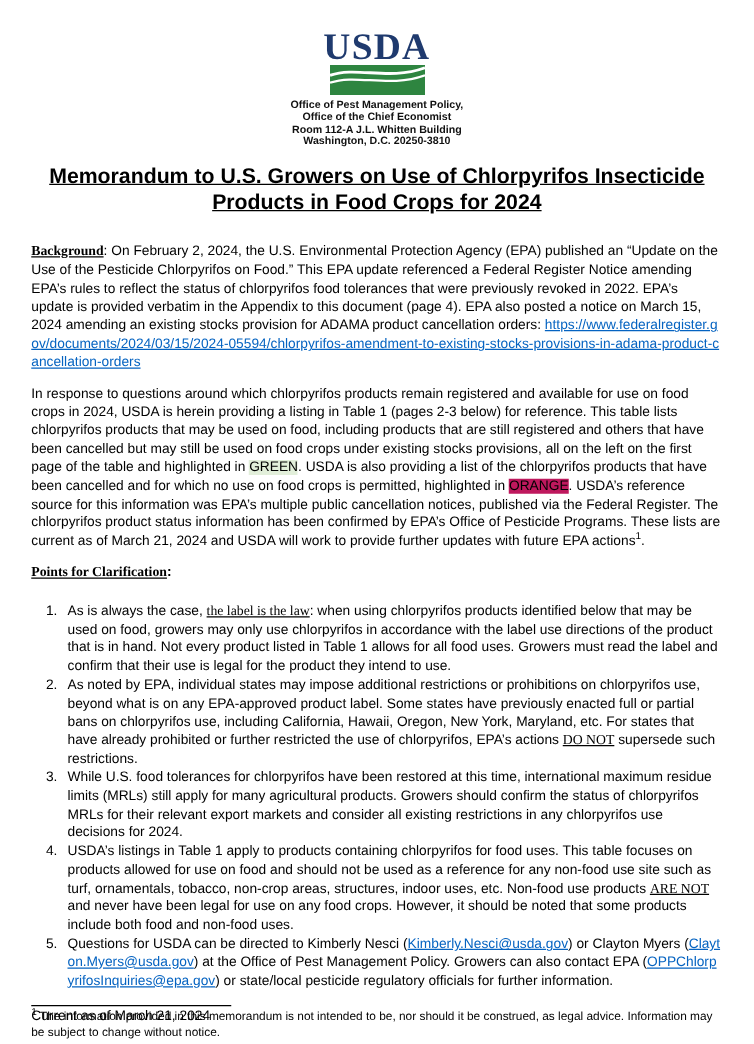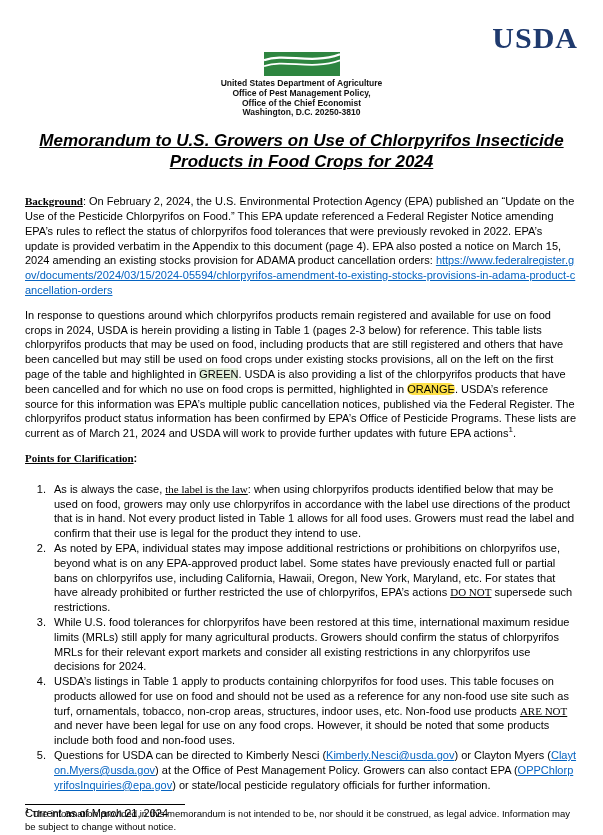--- a/index.html
+++ b/index.html
@@ -7,21 +7,21 @@
   body { font-family: "Liberation Sans", sans-serif; color: #000; }
   .page {
     position: relative;
     width: 603px; height: 835px;
     margin: 0 auto;
     background: #ffffff;
     overflow: hidden;
     padding: 24px 25px 0 25px;
   }
   
-  .logo-block { text-align: right; }
+  .logo-block { text-align: center; }
   .usda-word {
     font-family: "Liberation Serif", serif;
     font-weight: bold;
     font-size: 30px;
     line-height: 28px;
     letter-spacing: 1px;
     color: #1F3A6E;
     display: inline-block;
   }
   .usda-swoosh { display: block; margin: 0 auto; width: 76px; height: 24px; }
@@ -33,33 +33,32 @@
     line-height: 9.8px;
     color: #111;
   }
   
   .doc-title {
     margin-top: 12px;
     text-align: center;
     font-weight: bold;
     font-size: 17px;
     line-height: 21px;
-    font-style: italic;
   }
   .doc-title .tline { text-decoration: underline; }
   
   .body-text { font-size: 11px; line-height: 14.8px; }
   .para { margin-top: 10px; text-align: left; }
   .para-first { margin-top: 22px; }
   .u { text-decoration: underline; font-family: Liberation Serif, serif; }
   .b { font-weight: bold; }
   .i { }
   .link { color: #0563C1; text-decoration: underline; word-break: break-all; cursor: pointer; }
   .hl-green { background: #E2EFDA; }
-  .hl-orange { background: #fde047; border-radius: 6px; }
+  .hl-orange { background: #be185d; }
   sup.fn-ref { font-size: 8px; vertical-align: super; line-height: 0; }
   .section-heading { margin-top: 10px; font-weight: bold; }
   
   ol.points { margin-top: 16px; padding-left: 24px; }
   ol.points li { padding-left: 5px; margin: 0; }
   
   .footnote-sep {
     margin-top: 12px;
     width: 160px;
     border-top: 1px solid #000;
@@ -82,23 +81,23 @@
 
   <div class="logo-block">
     <span class="usda-word">USDA</span>
     <svg class="usda-swoosh" viewBox="0 0 100 32" preserveAspectRatio="none">
       <rect x="0" y="0" width="100" height="32" fill="#2E8540"></rect>
       <path d="M0 11 C 28 1, 62 17, 100 3" stroke="#ffffff" stroke-width="3" fill="none"></path>
       <path d="M0 19 C 28 9, 62 25, 100 11" stroke="#ffffff" stroke-width="2.4" fill="none"></path>
     </svg>
   </div>
   <div class="address">
-    <div>United States Department of Agriculture</div>
     <div>Office of Pest Management Policy,</div>
     <div>Office of the Chief Economist</div>
+    <div>Room 112-A J.L. Whitten Building</div>
     <div>Washington, D.C.  20250-3810</div>
   </div>
 
   <div class="doc-title">
     <div><span class="tline">Memorandum to U.S. Growers on Use of Chlorpyrifos Insecticide</span></div>
     <div><span class="tline">Products in Food Crops for 2024</span></div>
   </div>
 
   <div class="body-text">
 

